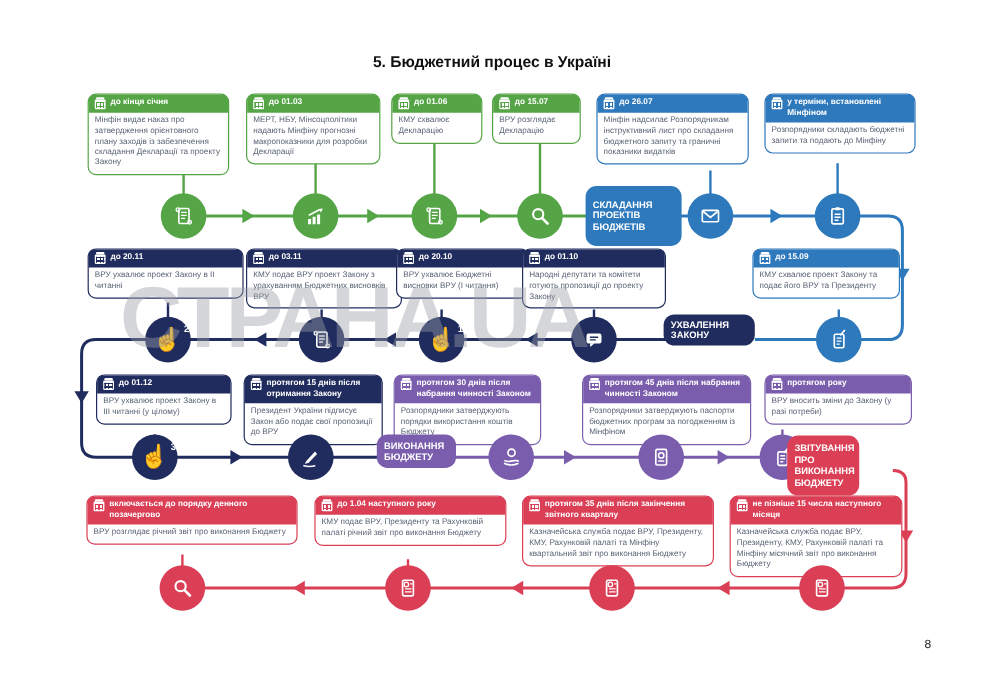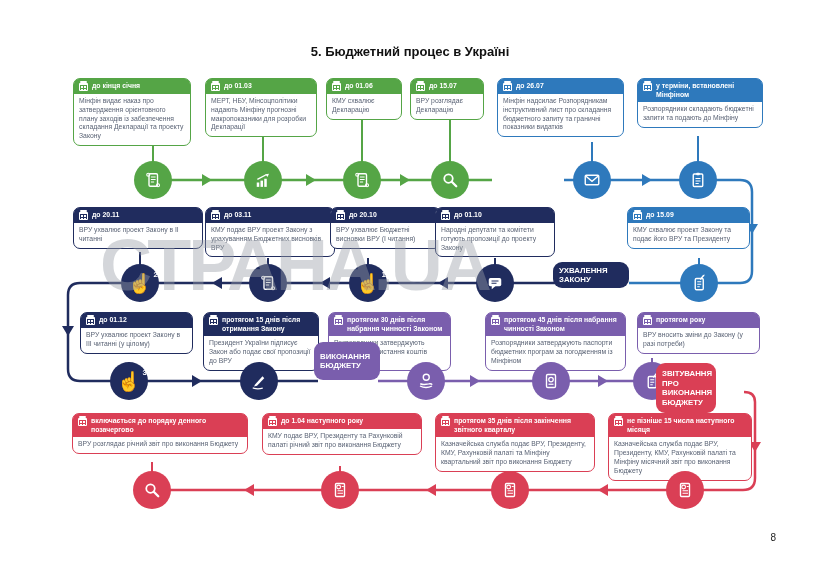--- a/index.html
+++ b/index.html
@@ -201,24 +201,27 @@
     <div class="box-body">Казначейська служба подає ВРУ, Президенту, КМУ, Рахунковій палаті та Мінфіну квартальний звіт про виконання Бюджету</div>
   </div>
   <div class="box red" style="left:608px;top:413px;width:144px">
     <div class="box-head">
         <span class="cal"></span>
         <span>не пізніше 15 числа наступного місяця</span>
       </div>
     <div class="box-body">Казначейська служба подає ВРУ, Президенту, КМУ, Рахунковій палаті та Мінфіну місячний звіт про виконання Бюджету</div>
   </div>
 
+  <div class="stage-label blue" style="left:488px;top:155px;width:80px;height:50px">
+      <span>СКЛАДАННЯ ПРОЕКТІВ БЮДЖЕТІВ</span>
+    </div>
   <div class="stage-label navy" style="left:553px;top:262px;width:76px;height:26px">
       <span>УХВАЛЕННЯ ЗАКОНУ</span>
     </div>
-  <div class="stage-label purple" style="left:314px;top:342px;width:66px;height:38px">
+  <div class="stage-label purple" style="left:314px;top:362px;width:66px;height:28px">
       <span>ВИКОНАННЯ БЮДЖЕТУ</span>
     </div>
   <div class="stage-label red" style="left:656px;top:363px;width:60px;height:50px">
       <span>ЗВІТУВАННЯ ПРО ВИКОНАННЯ БЮДЖЕТУ</span>
     </div>
 
   <div class="node green" style="left:134px;top:161px">
     <svg width="20" height="20" viewBox="0 0 16 16">
         <rect x="4.8" y="3" width="6.8" height="10" rx="1" fill="none" stroke="#fff" stroke-width="1.1"></rect>
         <path d="M6.3 5.6 h3.8 M6.3 7.6 h3.8 M6.3 9.6 h2.6" stroke="#fff" stroke-width="0.9"></path>

